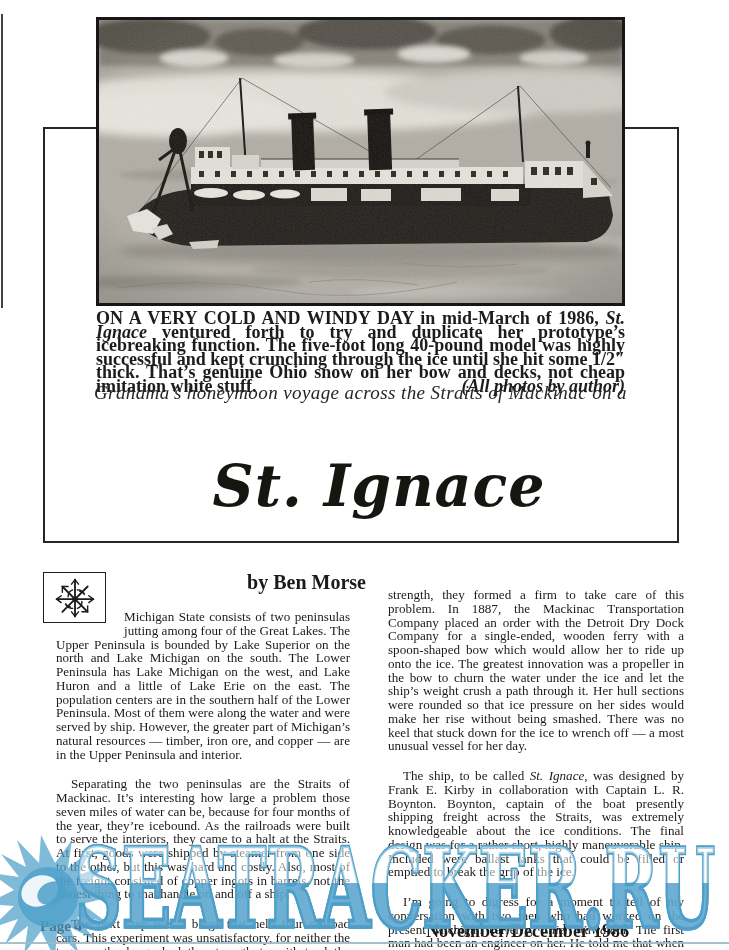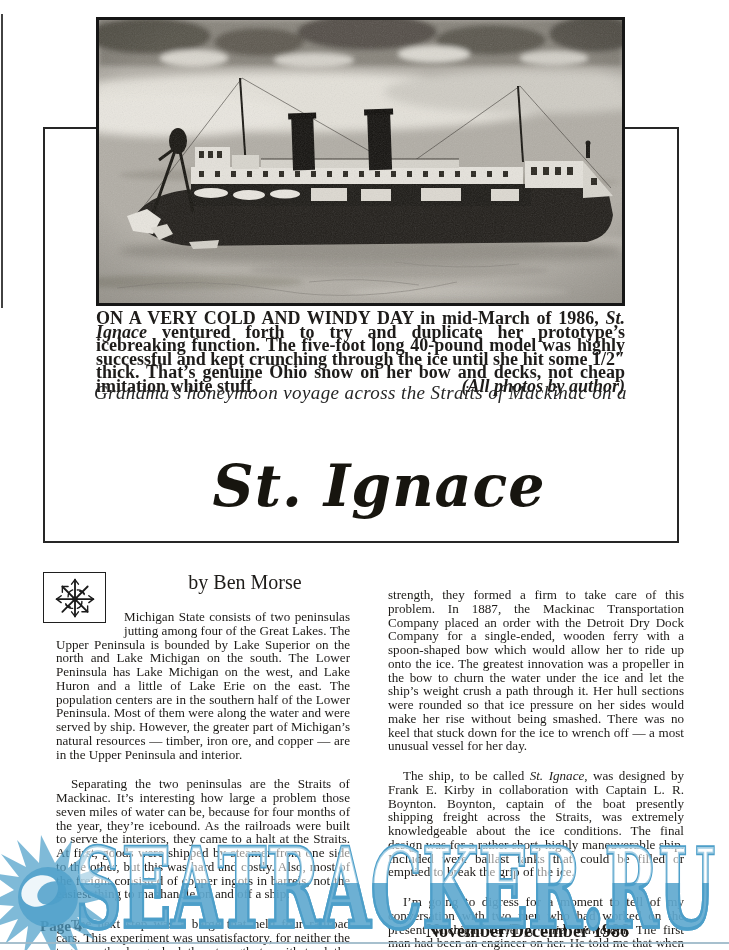--- a/index.html
+++ b/index.html
@@ -32,21 +32,21 @@
     font-size:57px;line-height:60px;letter-spacing:1px;color:#17150f}
   
   .col{position:absolute;font-size:13.1px;line-height:13.75px;text-align:justify;color:#1d1b18;z-index:3}
   .col p{margin:16px}
   .col p.ind{text-indent:15px}
   .col-left{left:40px;top:571px;width:326px}
   .col-right{left:372px;top:572px;width:328px}
   .byline-box{float:left;width:63px;height:51px;border:1.5px solid #1f1f1f;box-sizing:border-box;
     margin:1px 18px 5px 3px;display:flex;align-items:center;justify-content:center;background:#fff}
   .byline-box svg{width:46px;height:46px}
-  .byline{font-size:20px;font-weight:400;margin:0 0 9px 0;line-height:23px;text-align:center}
+  .byline{font-size:20px;font-weight:700;margin:0 0 9px 0;line-height:23px;text-align:right}
   
   .footer-left{position:absolute;left:40px;top:918px;font-size:15px;font-weight:700;z-index:3}
   .footer-right{position:absolute;left:372px;top:921px;width:311px;text-align:center;
     font-size:18px;font-weight:700;z-index:3}
   
   .watermark{position:absolute;inset:0;pointer-events:none;z-index:10}
   .wm-sun{position:absolute;left:-16px;top:833px;width:128px;height:128px}
   .wm-text-svg{position:absolute;left:0;top:833px;width:729px;height:106px}
   .wm-line{position:absolute;left:0;top:942px;width:729px;height:2px;background:#9db9c9;opacity:.9}
 </style>

